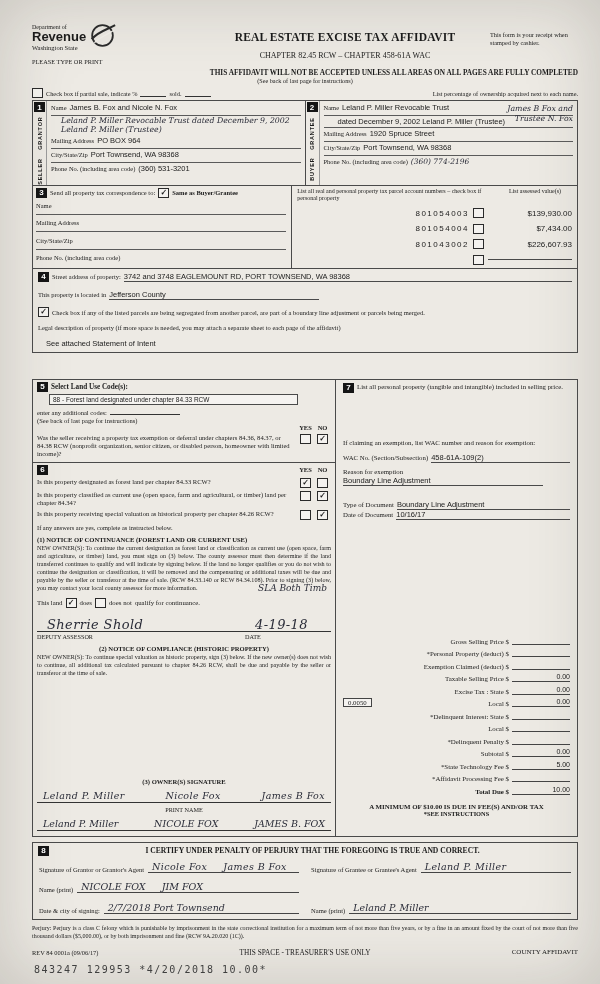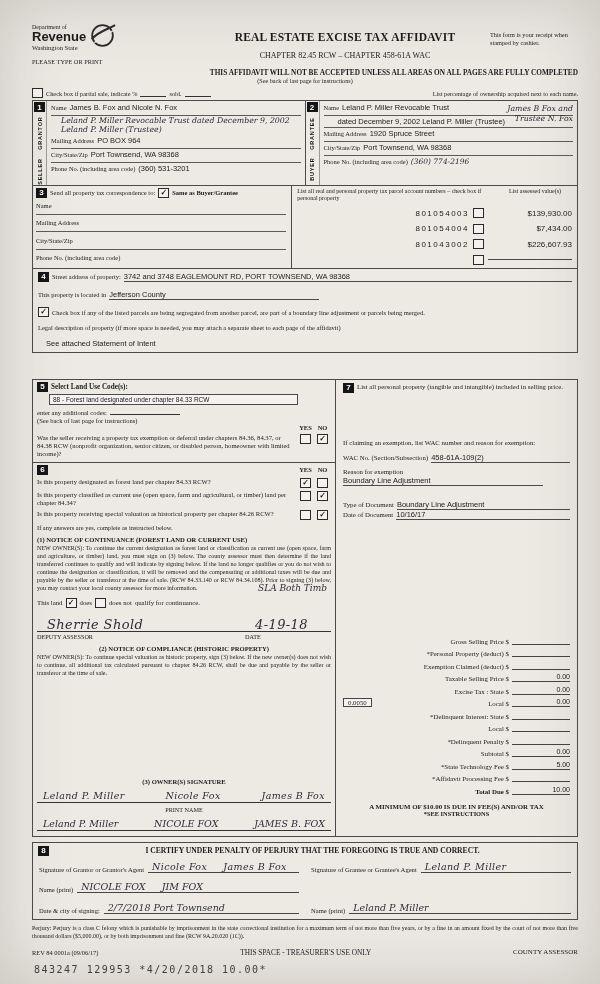--- a/index.html
+++ b/index.html
@@ -559,17 +559,17 @@
           </span>
         </div>
       </div>
     </div>
   </div>
 
   <p class="perjury">Perjury: Perjury is a class C felony which is punishable by imprisonment in the state correctional institution for a maximum term of not more than five years, or by a fine in an amount fixed by the court of not more than five thousand dollars ($5,000.00), or by both imprisonment and fine (RCW 9A.20.020 (1C)).</p>
   <div class="footrow">
     <span>REV 84 0001a (09/06/17)</span>
     <span class="t">THIS SPACE - TREASURER'S USE ONLY</span>
-    <span class="assessor">COUNTY ASSESSOR</span>
+    <span class="assessor">COUNTY AFFIDAVIT</span>
   </div>
   <div class="stamp">843247 129953 *4/20/2018 10.00*</div>
 
 </div>
 
 </body></html>

